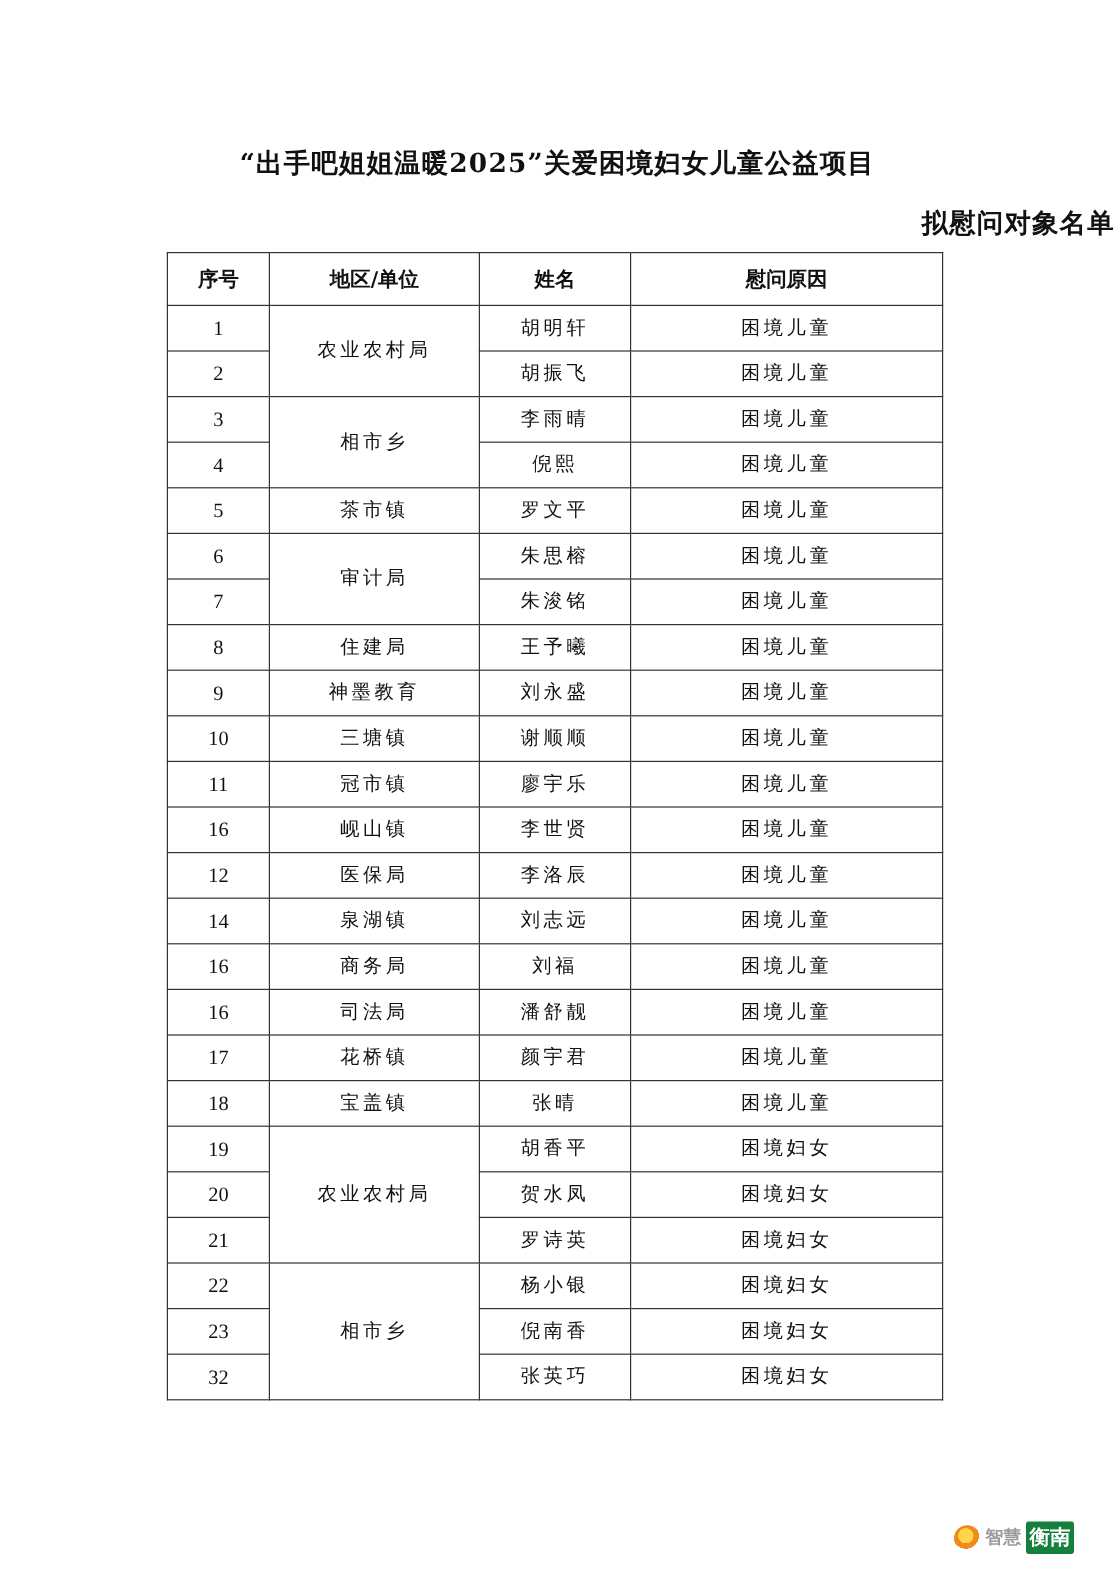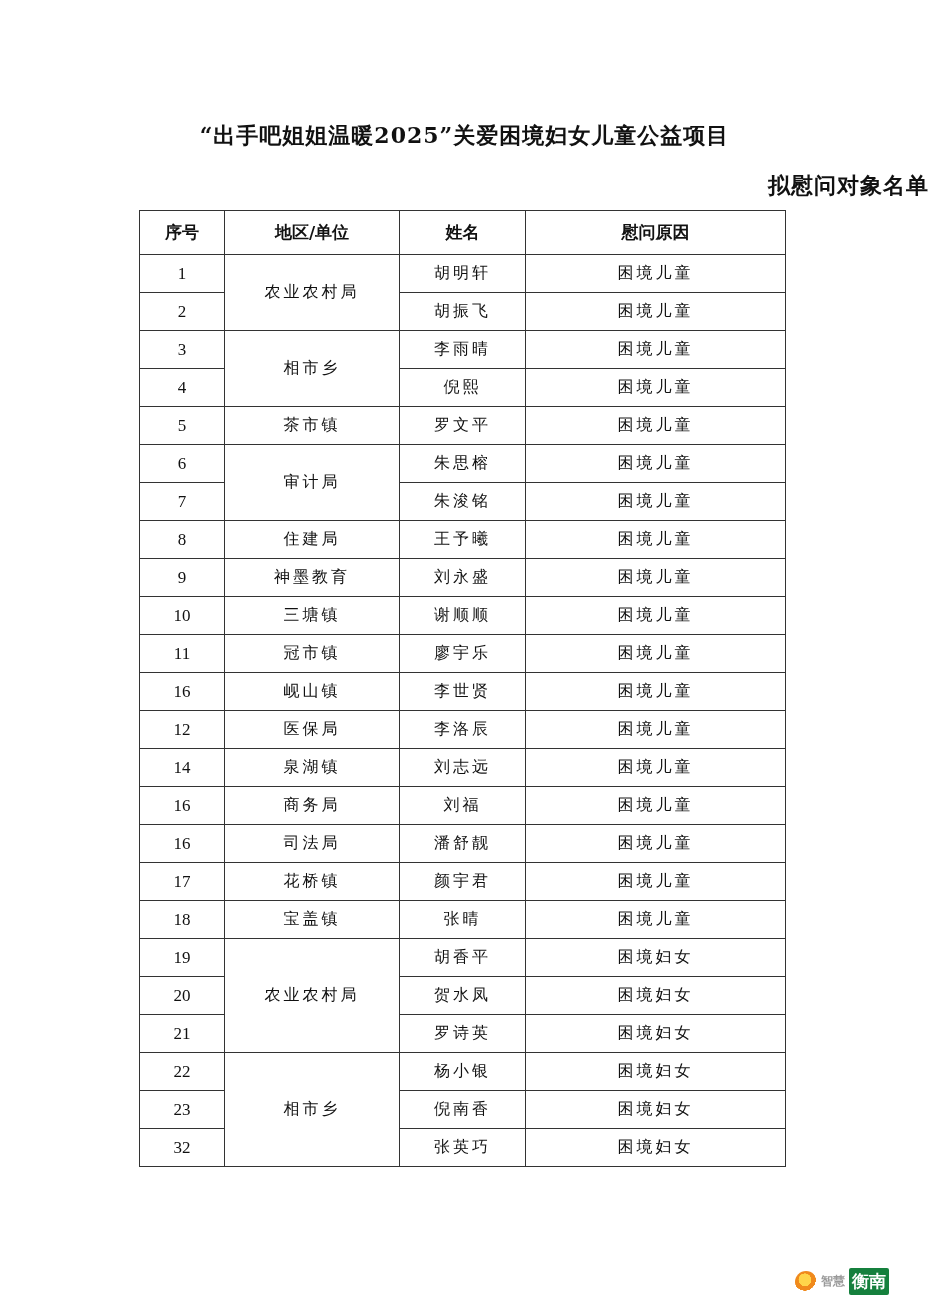--- a/index.html
+++ b/index.html
@@ -14,21 +14,21 @@
   table.list th, table.list td { border: 1px solid #333; text-align: center;
                vertical-align: middle; padding: 0; }
   table.list th { height: 43px; font-weight: bold; font-size: 17px; margin-top: 36px; }
   table.list td { height: 37px; letter-spacing: 3px; }
   table.list td.num { letter-spacing: 0; font-family: "Liberation Serif", serif; font-size: 17px; }
   col.c1 { width: 85px; } col.c2 { width: 175px; } col.c3 { width: 126px; } col.c4 { width: 260px; }
   .watermark { position: absolute; left: 795px; top: 1268px; display: flex; align-items: center; gap: 4px; }
   .wm-logo { width: 22px; height: 22px; border-radius: 50%;
              background: radial-gradient(circle at 45% 40%, #ffd54a 0 35%, #f08a1c 36% 60%, #ffffff 61%);
              position: relative; }
-  .wm-text1 { font-family: Liberation Serif, serif; font-weight: bold; font-size: 12px; color: #9a9a9a; }
+  .wm-text1 { font-family: Liberation Serif, serif; font-weight: bold; font-size: 15px; color: #9a9a9a; }
   .wm-text2 { font-family: "DejaVu Sans", sans-serif; font-weight: bold; font-size: 17px; color: #fff;
               background: #15803d; padding: 2px 3px; border-radius: 2px; }
 </style>
 </head>
 <body>
 
 <div class="title title1">“出手吧姐姐温暖2025”关爱困境妇女儿童公益项目</div>
 <div class="title title2">拟慰问对象名单</div>
 
 <table class="list">

